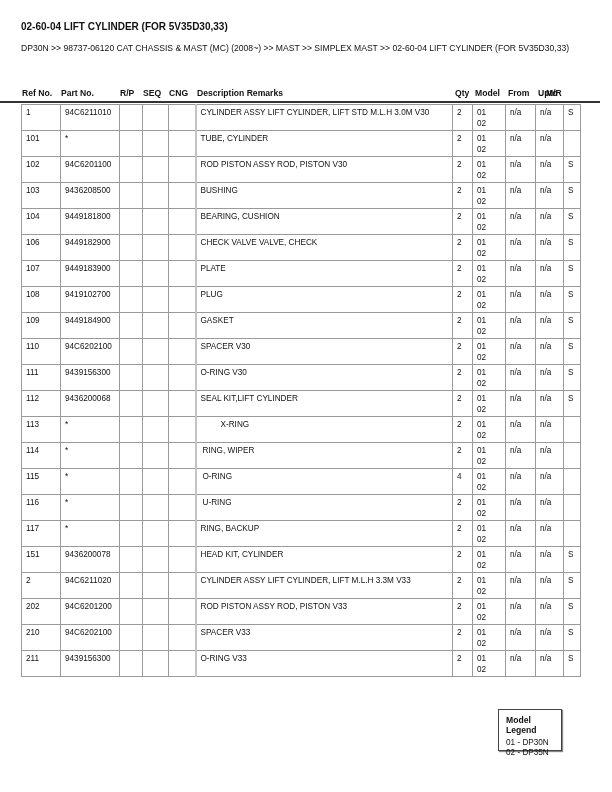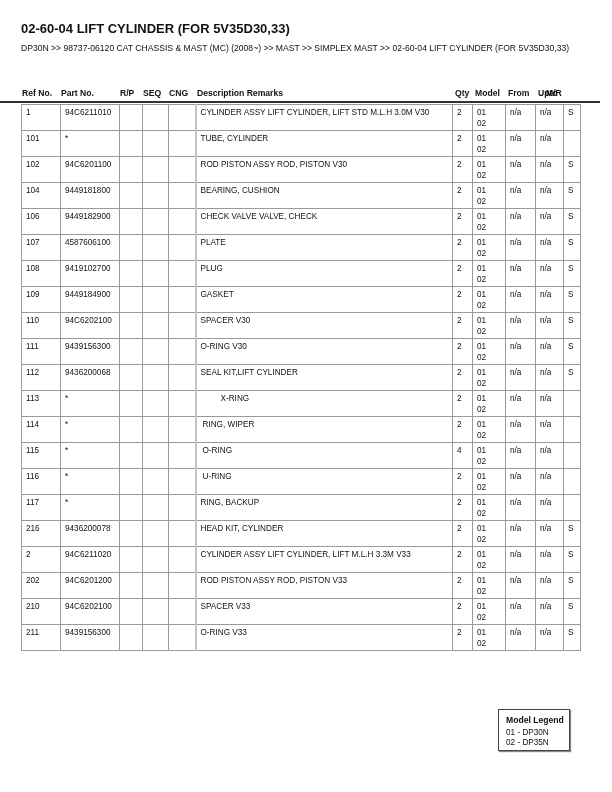--- a/index.html
+++ b/index.html
@@ -12,21 +12,21 @@
       height: 792px;
       position: relative;
       font-family: "Liberation Sans", sans-serif;
       color: #111;
       overflow: hidden;
     }
     .title {
       position: absolute;
       left: 21px;
       top: 21px;
-      font-size: 13px;
+      font-size: 10px;
       font-weight: bold;
     }
     .breadcrumb {
       position: absolute;
       left: 21px;
       top: 43px;
       width: 570px;
       font-size: 8.6px;
       font-weight: normal;
       line-height: 11px;
@@ -67,21 +67,21 @@
       border-left: 2px solid #c4c4c4;
       white-space: normal;
     }
     table.parts td.model {
       white-space: normal;
     }
     .legend {
       position: absolute;
       left: 498px;
       top: 709px;
-      width: 72px;
+      width: 64px;
       height: 42px;
       border: 1px solid #444;
       box-shadow: 1px 1px 1px #888;
       font-size: 8.2px;
       padding: 0 0 0 7px;
       box-sizing: border-box;
     }
     .legend .lg-title {
       font-weight: bold;
       margin-top: 5px;
@@ -161,20 +161,33 @@
         <td></td>
         <td></td>
         <td class="desc">ROD PISTON ASSY ROD, PISTON V30</td>
         <td>2</td>
         <td class="model">01<br>02</td>
         <td>n/a</td>
         <td>n/a</td>
         <td>S</td>
       </tr>
       <tr>
+        <td>103</td>
+        <td>9436208500</td>
+        <td></td>
+        <td></td>
+        <td></td>
+        <td class="desc">BUSHING</td>
+        <td>2</td>
+        <td class="model">01<br>02</td>
+        <td>n/a</td>
+        <td>n/a</td>
+        <td>S</td>
+      </tr>
+      <tr>
         <td>104</td>
         <td>9449181800</td>
         <td></td>
         <td></td>
         <td></td>
         <td class="desc">BEARING, CUSHION</td>
         <td>2</td>
         <td class="model">01<br>02</td>
         <td>n/a</td>
         <td>n/a</td>
@@ -188,21 +201,21 @@
         <td></td>
         <td class="desc">CHECK VALVE VALVE, CHECK</td>
         <td>2</td>
         <td class="model">01<br>02</td>
         <td>n/a</td>
         <td>n/a</td>
         <td>S</td>
       </tr>
       <tr>
         <td>107</td>
-        <td>4587606100</td>
+        <td>9449183900</td>
         <td></td>
         <td></td>
         <td></td>
         <td class="desc">PLATE</td>
         <td>2</td>
         <td class="model">01<br>02</td>
         <td>n/a</td>
         <td>n/a</td>
         <td>S</td>
       </tr>
@@ -330,21 +343,21 @@
         <td></td>
         <td></td>
         <td class="desc" style=""> RING, BACKUP</td>
         <td>2</td>
         <td class="model">01<br>02</td>
         <td>n/a</td>
         <td>n/a</td>
         <td></td>
       </tr>
       <tr>
-        <td>216</td>
+        <td>151</td>
         <td>9436200078</td>
         <td></td>
         <td></td>
         <td></td>
         <td class="desc">HEAD KIT, CYLINDER</td>
         <td>2</td>
         <td class="model">01<br>02</td>
         <td>n/a</td>
         <td>n/a</td>
         <td>S</td>

